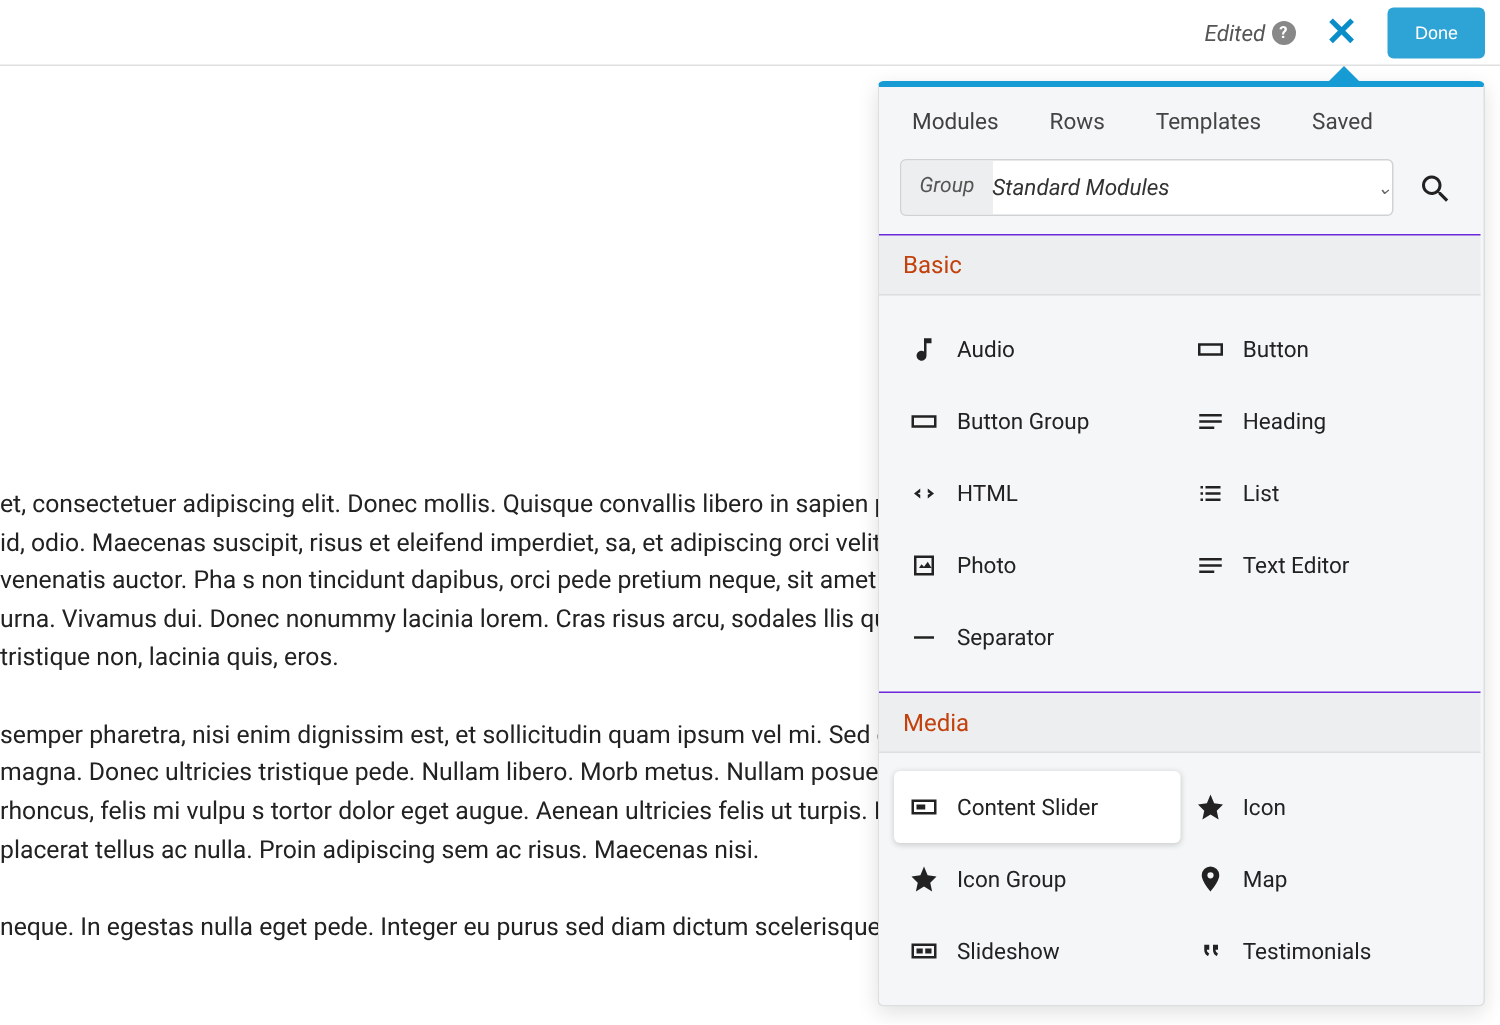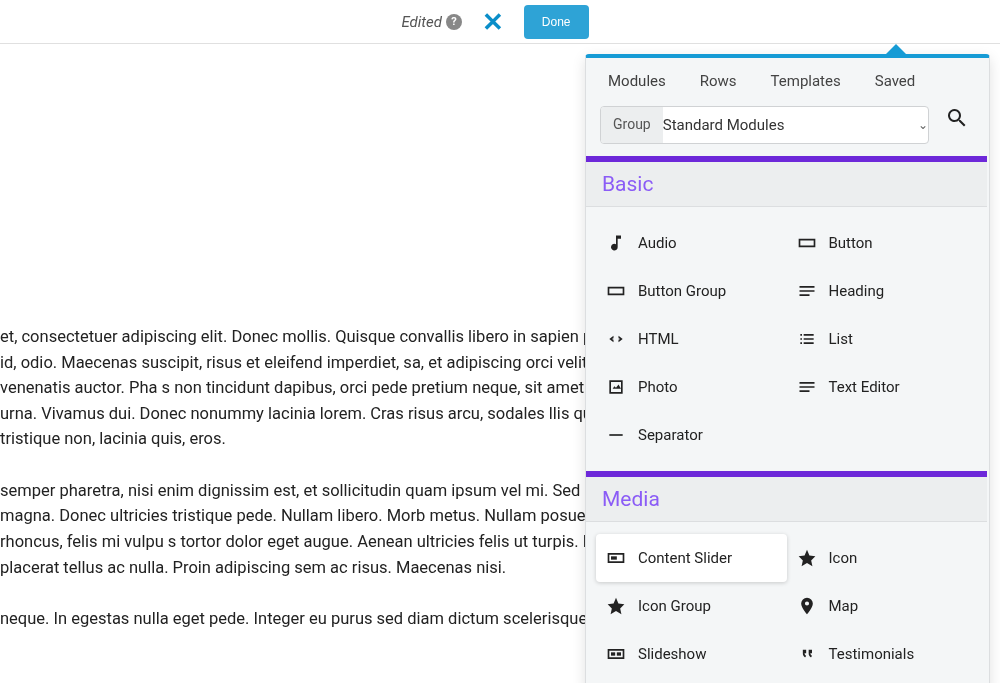--- a/index.html
+++ b/index.html
@@ -1,46 +1,46 @@
 <!DOCTYPE html>
 <html><head>
 <meta charset="utf-8">
 <style>
 * { box-sizing: border-box; margin: 0; padding: 0; }
 body { font-family: -apple-system, BlinkMacSystemFont, "Segoe UI", Roboto, sans-serif; background: #fff; overflow: hidden; width: 1000px; height: 683px; position: relative; }
 
-.topbar { height: 44px; border-bottom: 1px solid #e0e0e0; display: flex; justify-content: center; align-items: center; padding: 0 10px 0 0; gap: 14px; }
+.topbar { height: 44px; border-bottom: 1px solid #e0e0e0; display: flex; justify-content: flex-end; align-items: center; padding: 0 10px 0 0; gap: 14px; }
 .edited { font-style: italic; color: #555; font-size: 15px; display: flex; align-items: center; gap: 4px; }
 .help-icon { width: 16px; height: 16px; background: #888; border-radius: 50%; display: inline-flex; align-items: center; justify-content: center; color: #fff; font-size: 11px; font-style: normal; font-weight: bold; }
 .close-btn { color: #0a8ec9; font-size: 26px; font-weight: bold; cursor: pointer; padding: 0 6px; }
 .done-btn { background: #2ea3d6; color: #fff; border: none; padding: 10px 18px; border-radius: 4px; font-size: 12px; cursor: pointer; }
 
 .content-area { position: absolute; top: 44px; left: 0; right: 0; bottom: 0; padding: 280px 20px 20px 0; font-size: 16.5px; line-height: 1.55; color: #222; }
 .content-area p { margin-bottom: 26px; }
 
 .panel { position: absolute; top: 54px; right: 10px; width: 405px; background: #f4f6f7; border: 1px solid #dcdee0; border-top: 4px solid #169bd5; border-radius: 4px; box-shadow: 0 4px 14px rgba(0,0,0,0.12); }
 .panel::before { content: ""; position: absolute; top: -14px; right: 82px; width: 0; height: 0; border-left: 11px solid transparent; border-right: 11px solid transparent; border-bottom: 11px solid #169bd5; }
 
 .tabs { display: flex; padding: 14px 22px 10px; gap: 34px; }
 .tab { font-size: 15px; color: #444; cursor: pointer; }
 .tab.active { color: #404040; }
 
-.filter-row { display: flex; align-items: flex-start; padding: 6px 14px 12px; gap: 10px; }
+.filter-row { display: flex; align-items: flex-end; padding: 6px 14px 12px; gap: 10px; font-style: italic; }
 .group-select { display: flex; flex: 1; border: 1px solid #d0d2d4; border-radius: 4px; background: #fff; overflow: hidden; }
 .group-label { padding: 9px 12px; background: #eceeef; color: #555; font-size: 14px; }
 .group-value { flex: 1; padding: 9px 0; font-size: 15px; color: #333; display: flex; justify-content: space-between; align-items: center; }
 .chevron { font-size: 12px; color: #666; }
 .search-icon { font-size: 24px; color: #222; cursor: pointer; padding: 0 6px; }
 
 .panel-body { max-height: 540px; overflow-y: auto; padding-right: 2px; }
 .panel-body::-webkit-scrollbar { width: 8px; }
 .panel-body::-webkit-scrollbar-thumb { background: #c0c3c6; border-radius: 4px; }
 .panel-body::-webkit-scrollbar-track { background: #edeff0; }
 
-.section-header { background: #eceeef; padding: 10px 16px; font-size: 21px; color: #8b5cf6; border-top: 6px solid #6d28d9; border-bottom: 1px solid #dcdee0; }
+.section-header { background: #eceeef; padding: 10px 16px; font-size: 16px; color: #c2410c; border-top: 1px solid #6d28d9; border-bottom: 1px solid #dcdee0; }
 .module-grid { display: grid; grid-template-columns: 1fr 1fr; padding: 12px 10px; }
 .module-item { display: flex; align-items: center; gap: 12px; padding: 14px 10px; font-size: 15px; color: #222; cursor: pointer; border-radius: 4px; }
 .module-item.highlighted { background: #fff; box-shadow: 0 1px 4px rgba(0,0,0,0.18); }
 .module-icon { width: 20px; height: 20px; display: inline-flex; align-items: center; justify-content: center; flex-shrink: 0; }
 .module-icon svg { width: 20px; height: 20px; fill: #222; }
 </style>
 </head>
 <body>
 
 <div class="topbar">

